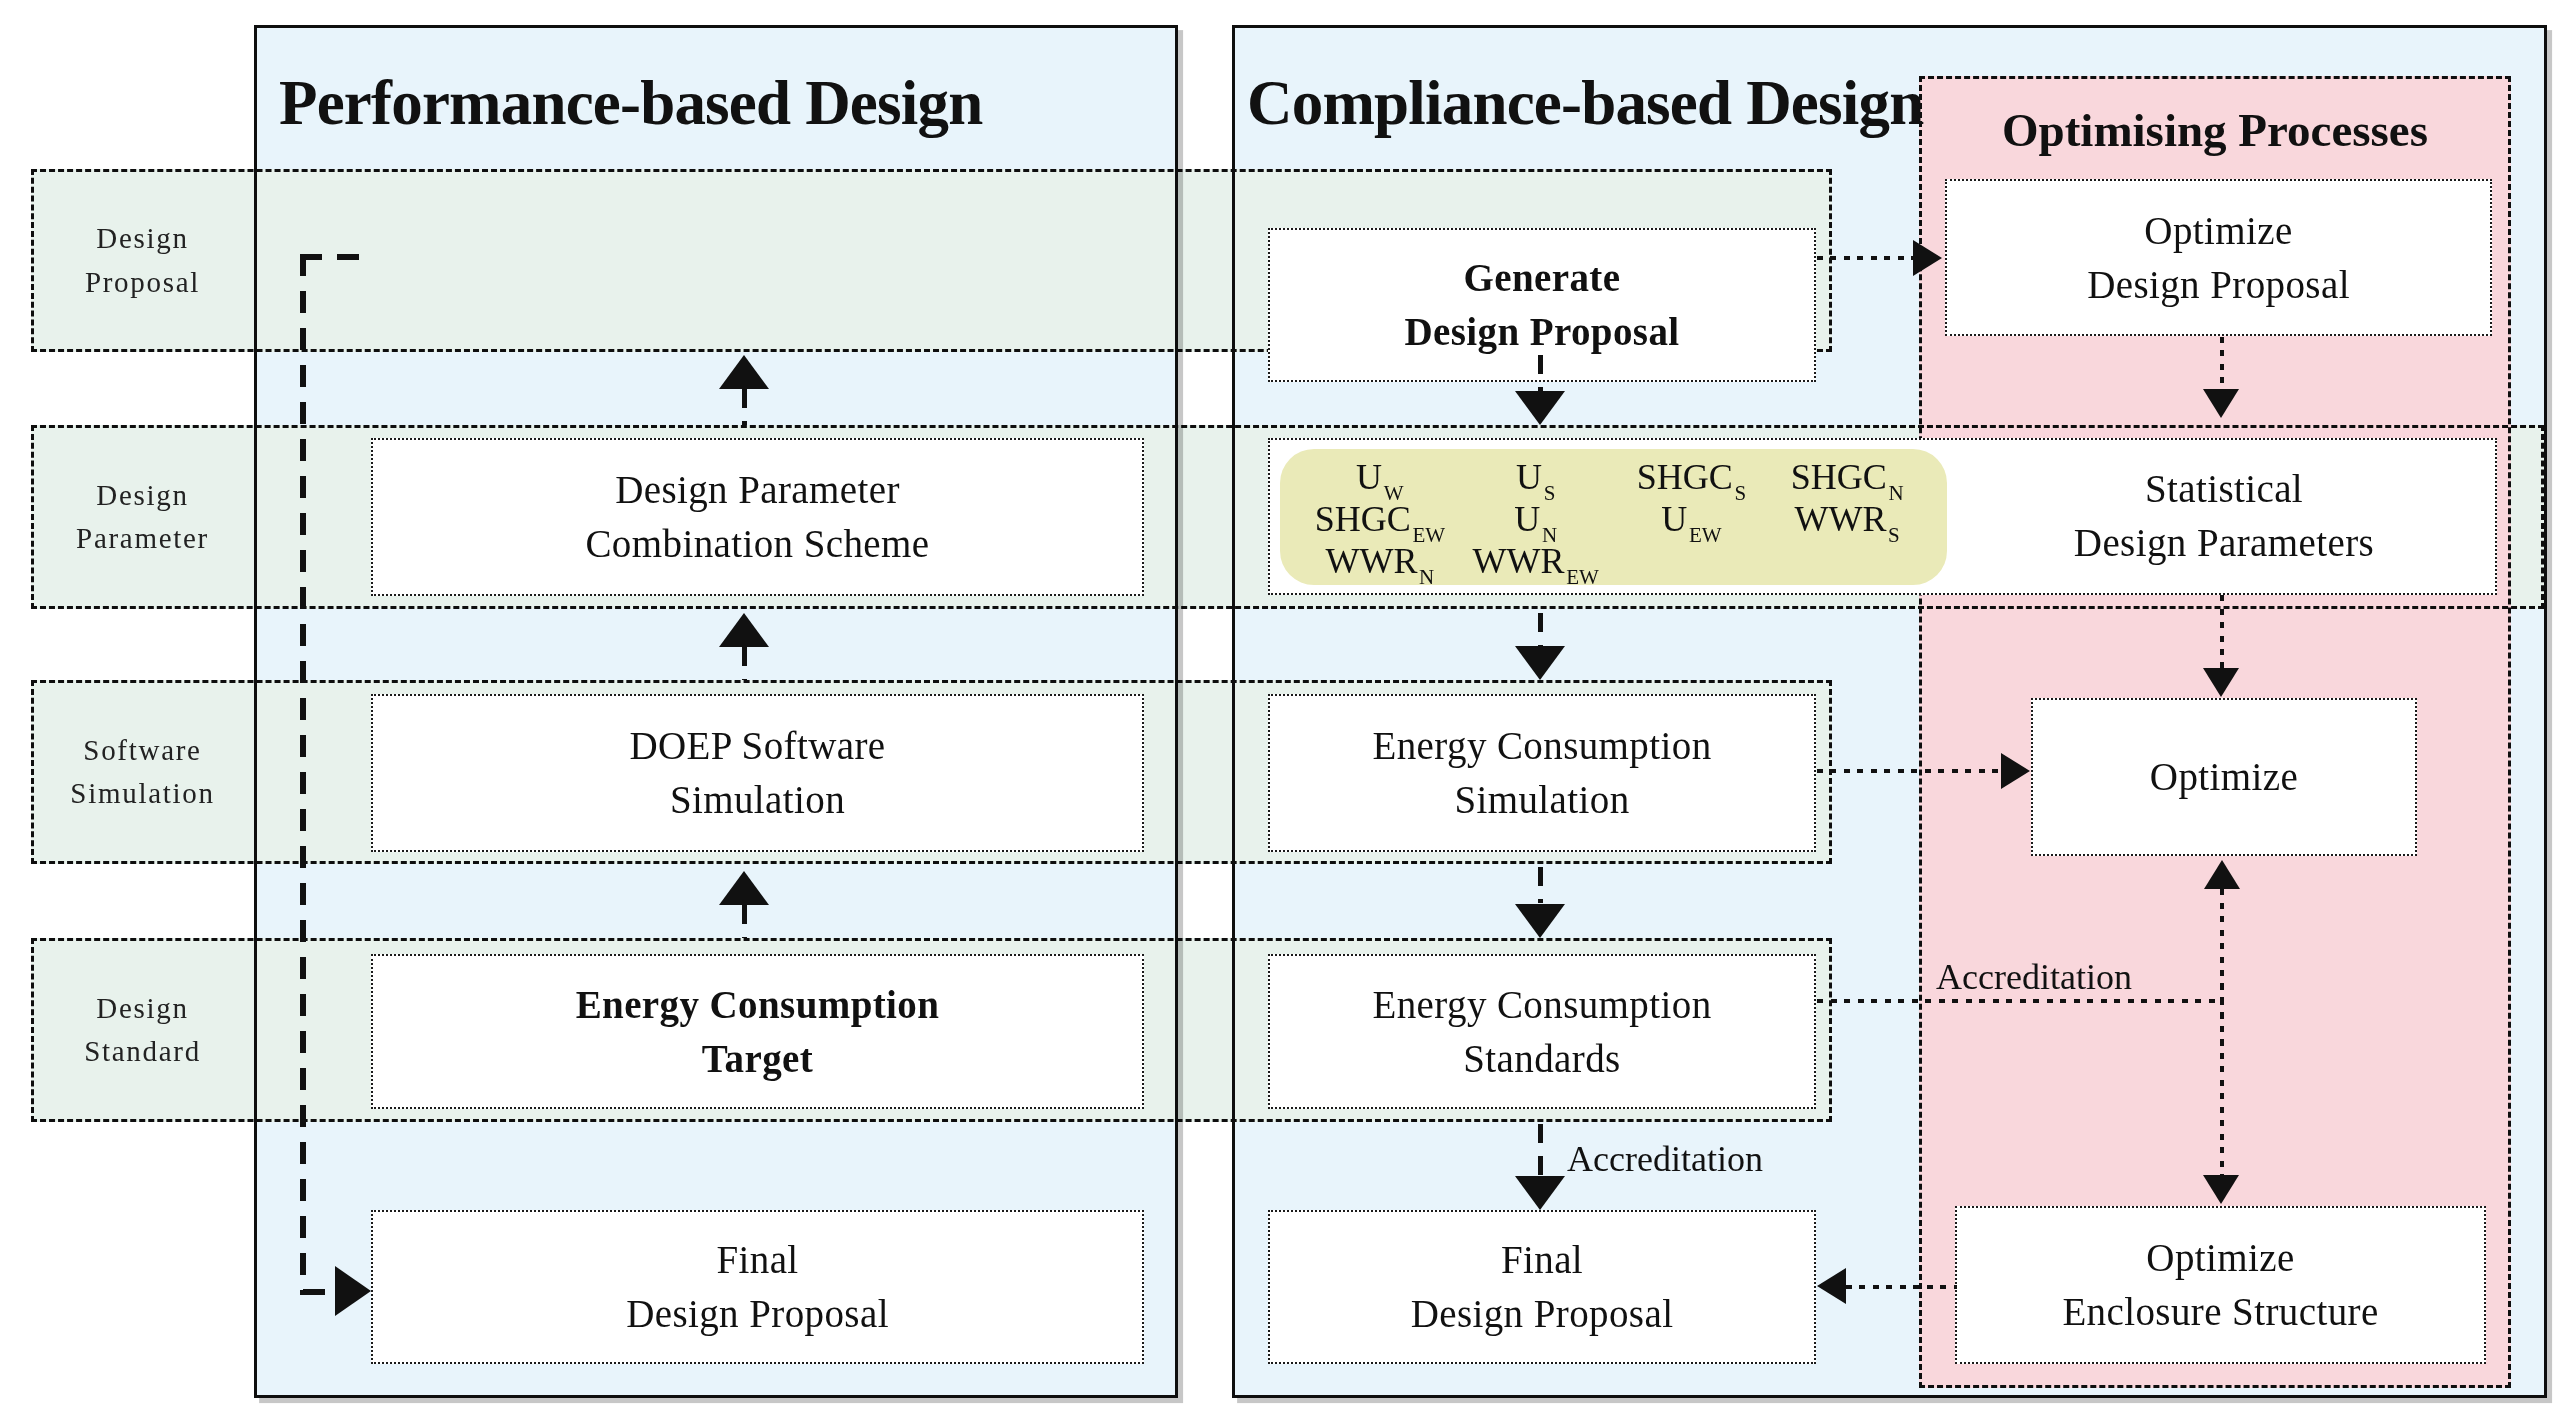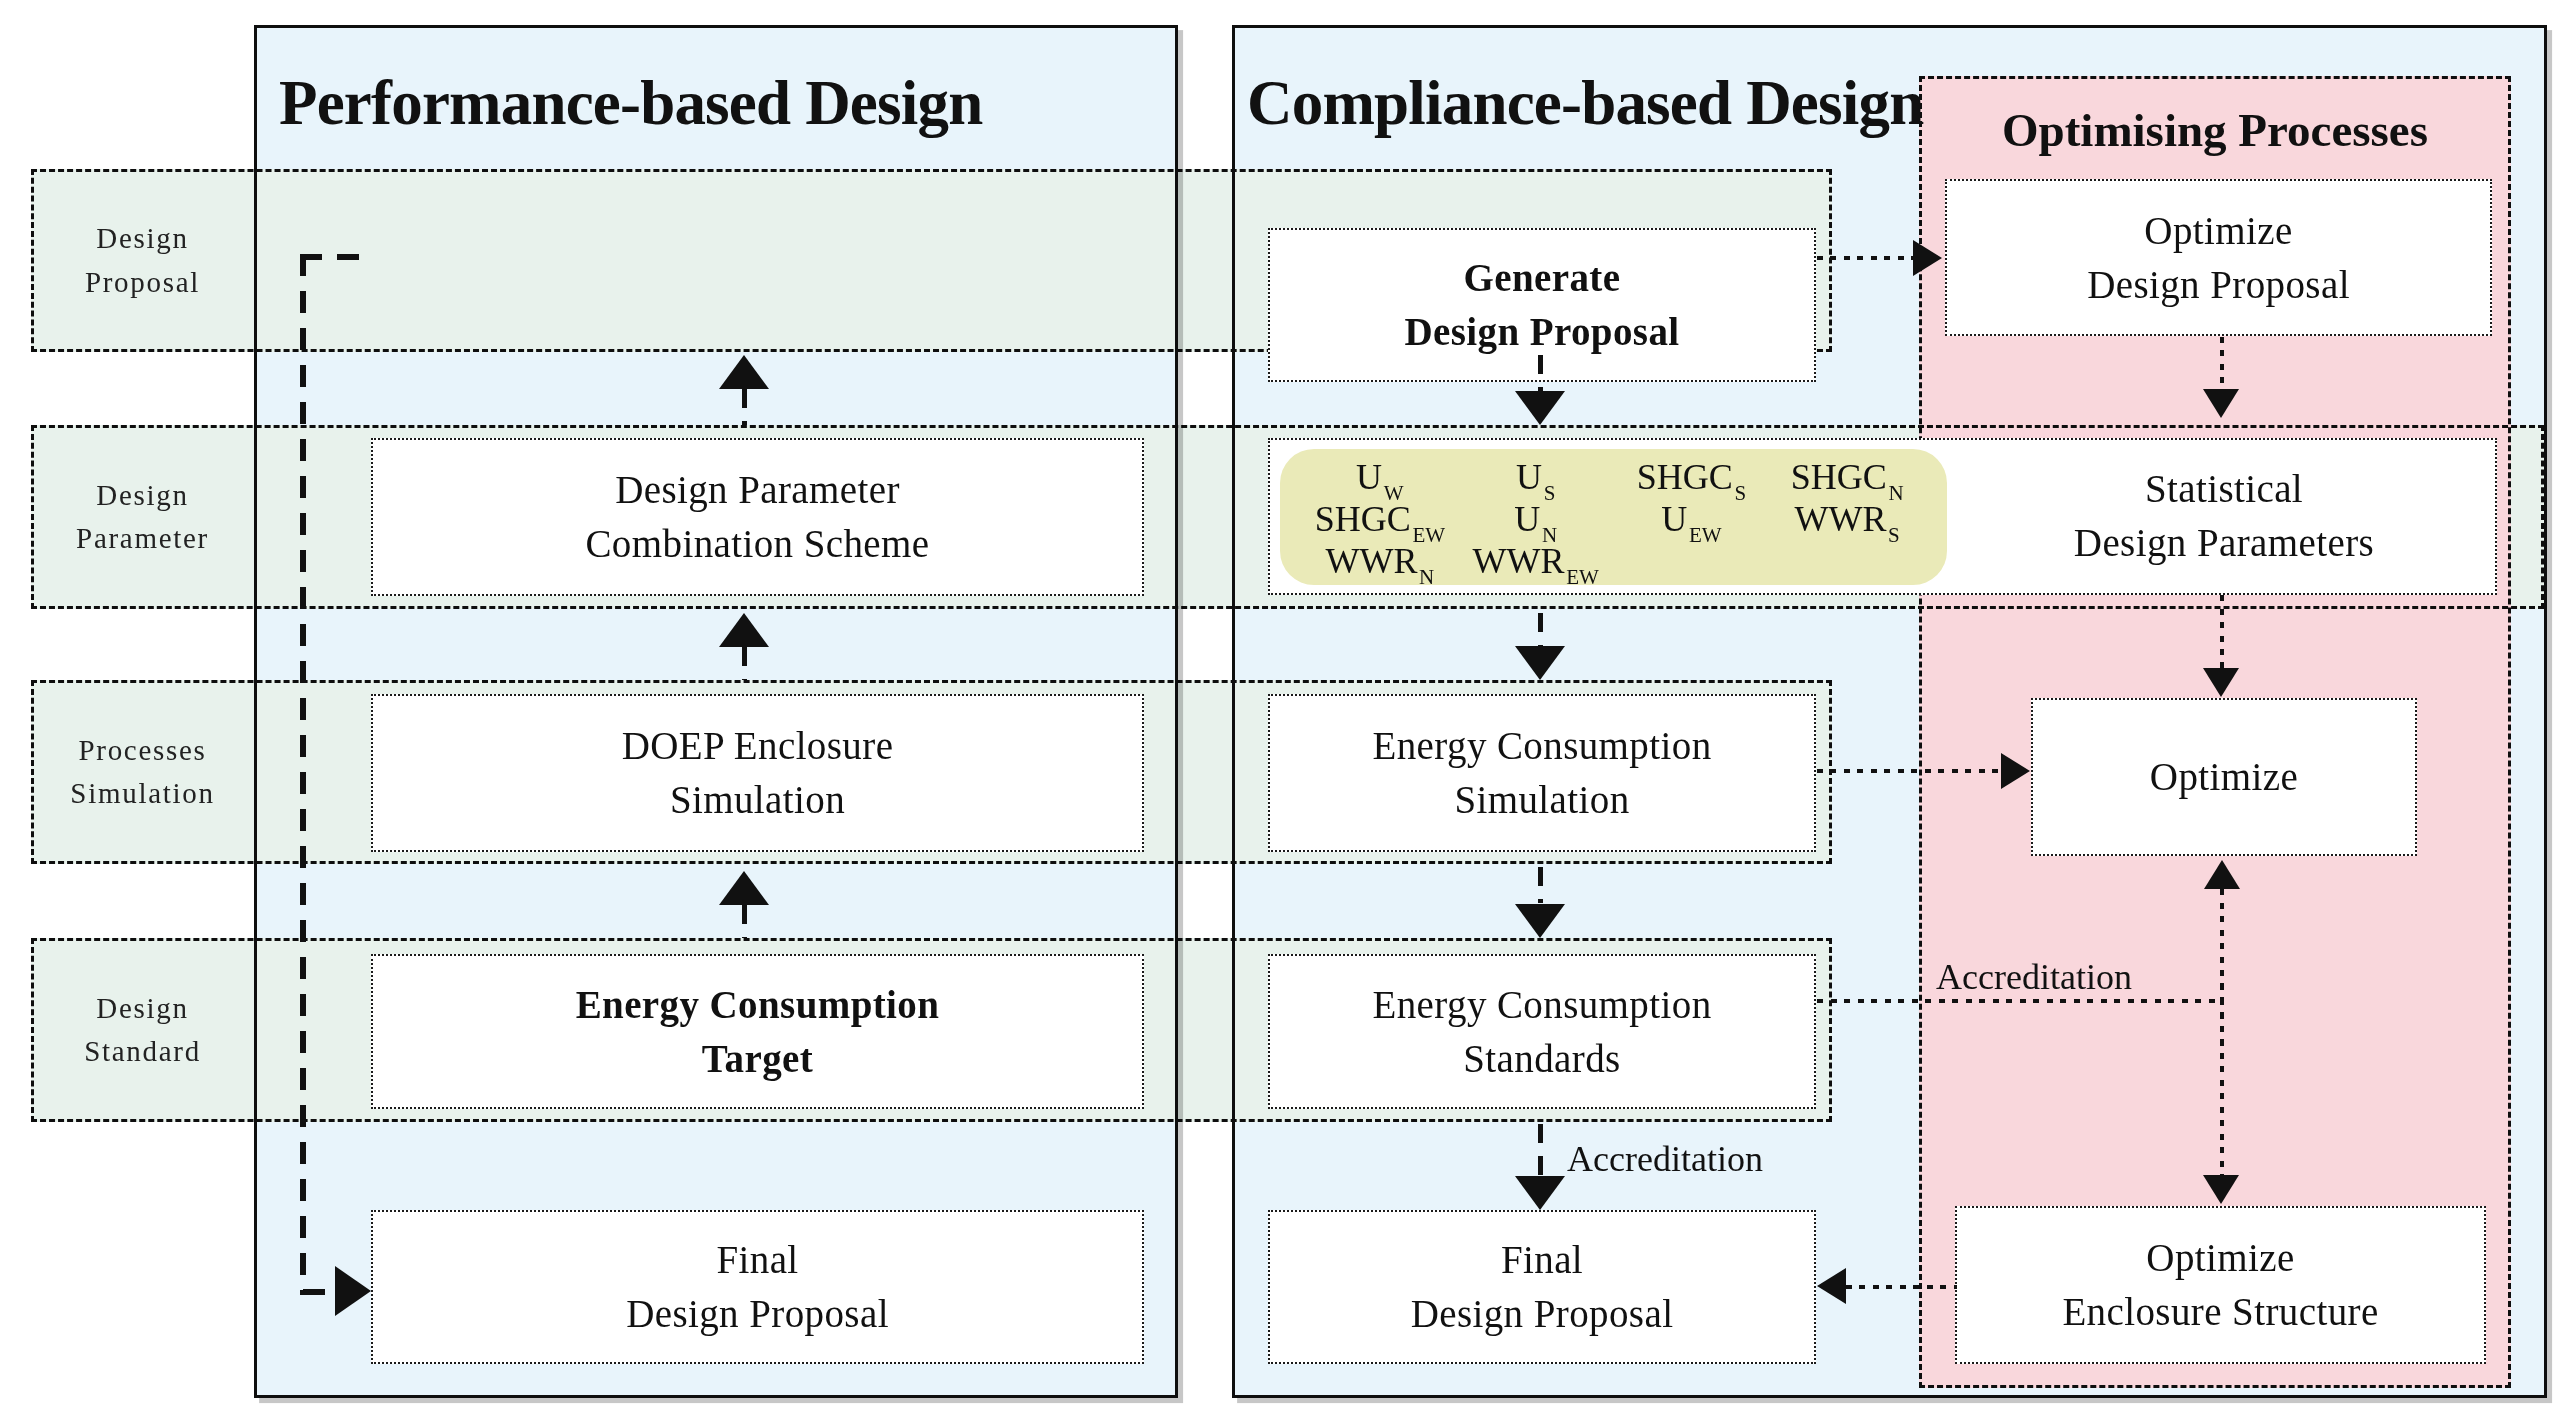--- a/index.html
+++ b/index.html
@@ -86,28 +86,28 @@
   <div class="abs panel-brd" style="left:1232px;top:25.4px;width:1315px;height:1373px;"></div>
 
   <div class="abs panel-title" style="left:279px;top:61px;width:880px;height:85px;">Performance-based Design</div>
   <div class="abs panel-title" style="left:1247px;top:61px;width:694px;height:85px;">Compliance-based Design</div>
   <div class="abs pink-title" style="left:1919px;top:103px;width:592px;height:54px;">Optimising Processes</div>
 
   <div class="abs row-label" style="left:31px;top:169px;width:223px;height:183px;">Design
 Proposal</div>
   <div class="abs row-label" style="left:31px;top:425px;width:223px;height:184px;">Design
 Parameter</div>
-  <div class="abs row-label" style="left:31px;top:680px;width:223px;height:184px;">Processes
+  <div class="abs row-label" style="left:31px;top:680px;width:223px;height:184px;">Software
 Simulation</div>
   <div class="abs row-label" style="left:31px;top:938px;width:223px;height:184px;">Design
 Standard</div>
 
   <div class="abs node" style="left:371px;top:438px;width:773px;height:158px;">Design Parameter
 Combination Scheme</div>
-  <div class="abs node" style="left:371px;top:694px;width:773px;height:158px;">DOEP Enclosure
+  <div class="abs node" style="left:371px;top:694px;width:773px;height:158px;">DOEP Software
 Simulation</div>
   <div class="abs node bold" style="left:371px;top:954px;width:773px;height:155px;">Energy Consumption
 Target</div>
   <div class="abs node" style="left:371px;top:1210px;width:773px;height:154px;">Final
 Design Proposal</div>
 
   <div class="abs node bold" style="left:1268px;top:184px;width:548px;height:154px;margin-top:44px;">Generate
 Design Proposal</div>
   <div class="abs node" style="left:1268px;top:694px;width:548px;height:158px;">Energy Consumption
 Simulation</div>

